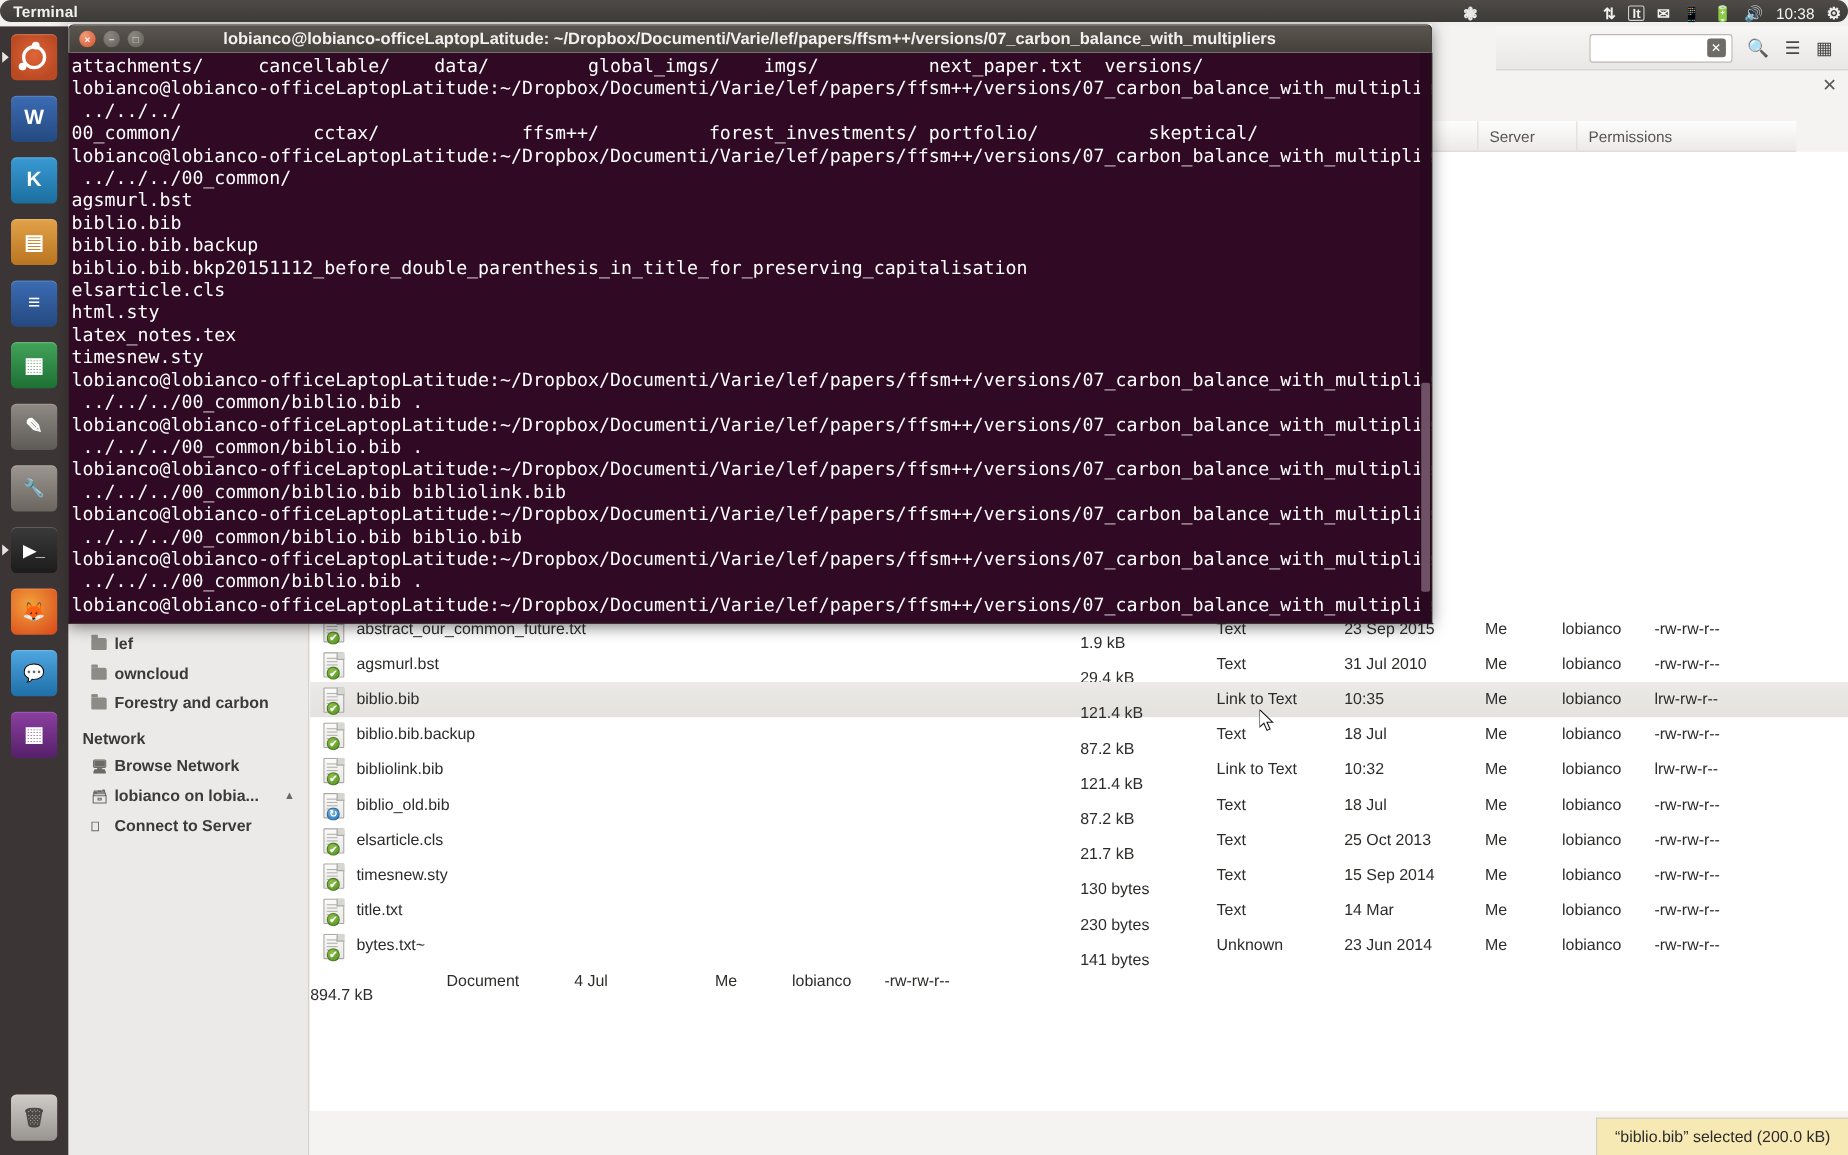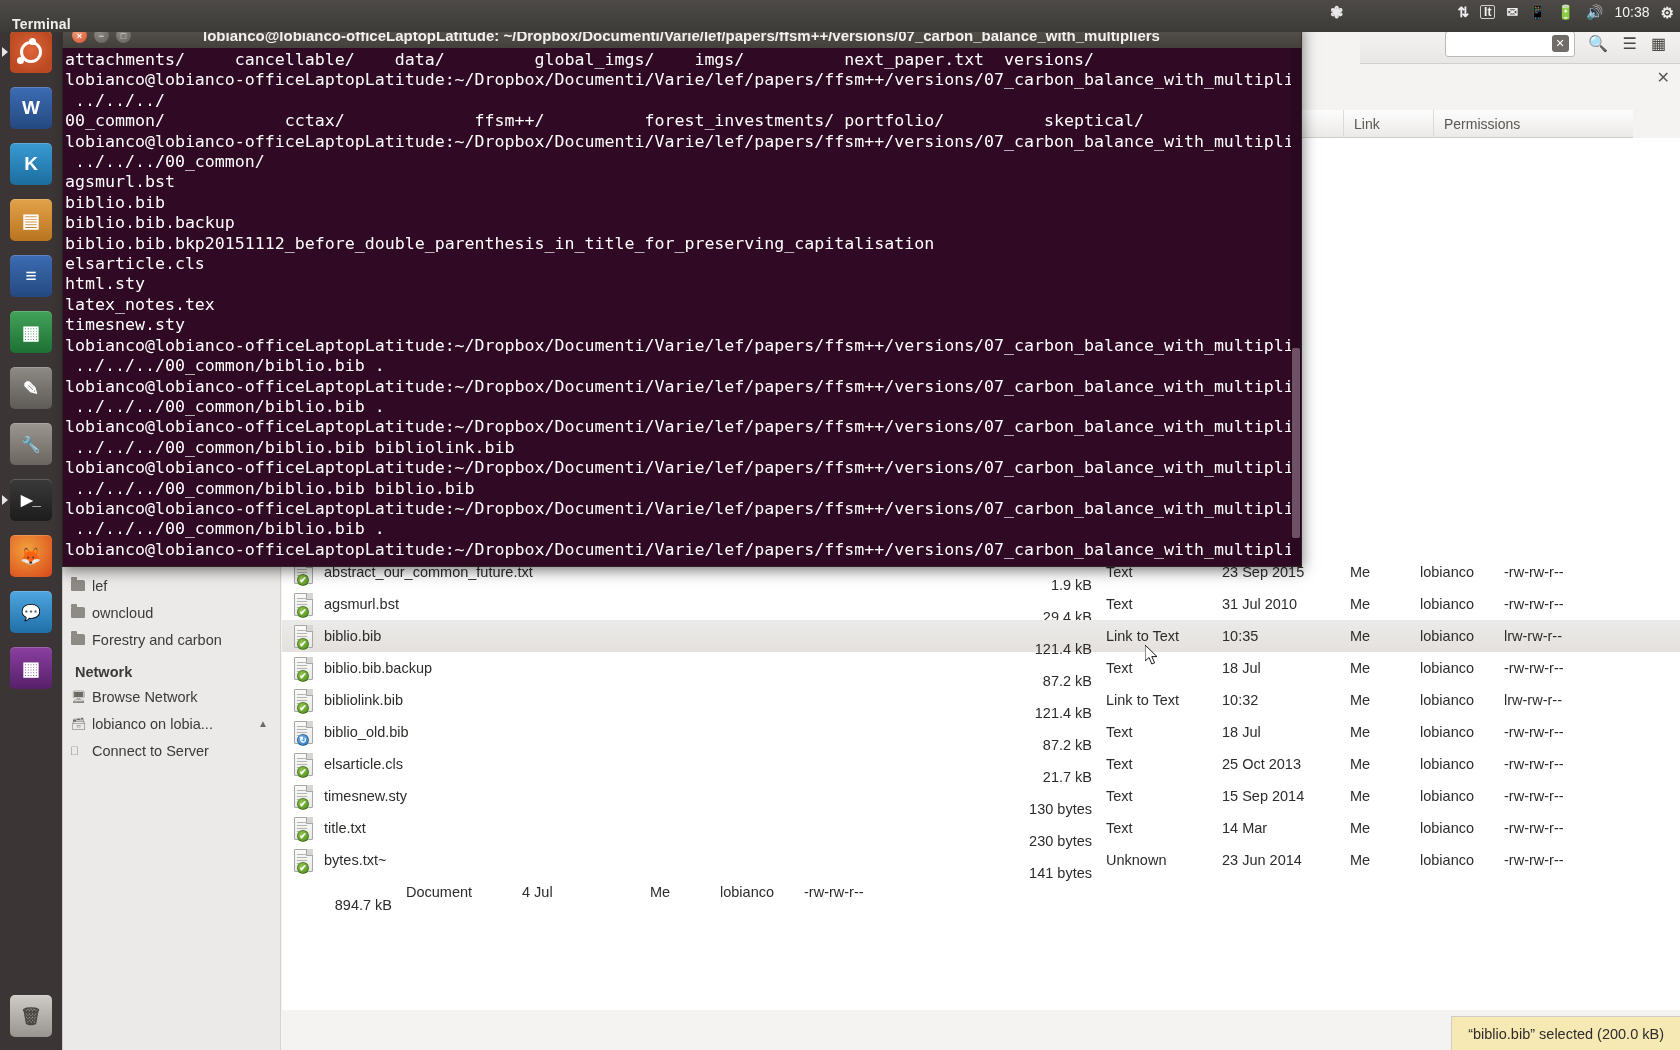--- a/index.html
+++ b/index.html
@@ -6,24 +6,24 @@
   html, body {
     width: 1680px; height: 1050px;
     overflow: hidden;
     font-family: "Liberation Sans", sans-serif;
     background: #f2f1f0;
   }
   #root { position: relative; width: 1680px; height: 1050px; }
 
   
   .top-panel {
-    position: absolute; left: 0; top: 0; width: 1680px; height: 32px;
+    position: absolute; left: 0; top: 0; width: 1680px; height: 20px;
     background: linear-gradient(to bottom, #4e4a47 0%, #3c3b37 100%);
     color: #f2f0ee; font-size: 14px; font-weight: bold;
-    display: flex; align-items: flex-end;
+    display: flex; align-items: center; border-radius: 11px;
   }
   .top-panel .app-name { margin-left: 12px; letter-spacing: .2px; }
   .tray { position: absolute; right: 6px; top: 0; height: 24px; display: flex; align-items: center; gap: 11px; }
   .tray .ic { color: #efefef; font-size: 14px; line-height: 1; display: inline-block; }
   .tray .clock { font-size: 14px; font-weight: normal; color: #f4f4f4; }
   .tray .gear { font-size: 15px; }
   .dropbox-ic { position: absolute; left: 1330px; top: 3px; color: #e8e8e8; font-size: 16px; }
 
   
   .launcher {
@@ -84,21 +84,21 @@
   }
   .col-head .c { padding-left: 10px; border-left: 1px solid #dedad6; height: 28px; display:flex; align-items:center; }
 
   
   .naut-side {
     position: absolute; left: 0; top: 40px; width: 218px; height: 986px;
     background: #eceae8; border-right: 1px solid #d6d2ce;
   }
   .side-item {
     height: 27px; display: flex; align-items: center; gap: 7px;
-    padding-left: 8px; font-size: 14.5px; color: #3c3a38;
+    padding-left: 20px; font-size: 14.5px; color: #3c3a38; font-weight: bold;
   }
   .side-head { height: 30px; display: flex; align-items: flex-end; padding: 0 0 3px 12px;
     font-size: 14.5px; font-weight: bold; color: #3c3a38; }
   .folder-ic { width: 14px; height: 11px; background: #8e8b87; border-radius: 1px 2px 1px 1px; position: relative; flex: none; }
   .folder-ic::before { content:""; position:absolute; top:-3px; left:0; width:6px; height:3px; background:#8e8b87; border-radius:1px 1px 0 0; }
   .net-ic { font-size: 12px; color: #6d6a66; flex: none; width: 14px; }
   .eject-ic { margin-left: auto; margin-right: 12px; font-size: 10px; color: #6d6a66; }
 
   
   .file-list { position: absolute; left: 219px; top: 114px; width: 1399px; height: 872px; background: #fff; }
@@ -119,21 +119,21 @@
     position: absolute; left: 3px; bottom: -2px; width: 12px; height: 12px; border-radius: 50%;
     display: flex; align-items: center; justify-content: center;
     font-size: 9px; color: #fff; font-weight: bold; border: 1px solid rgba(0,0,0,.25);
   }
   .emb.ok { background: radial-gradient(circle at 35% 30%, #8fc24a, #4f8f1e); }
   .emb.sync { background: radial-gradient(circle at 35% 30%, #79b6e8, #2274bb); }
   .pdf-ic { position: relative; width: 19px; height: 23px; flex: none; }
   .pdf-ic .pg { position:absolute; inset:0; background:#fff; border:1px solid #a9a7a3; }
   .pdf-ic .bar { position:absolute; left:2px; right:2px; top:4px; height:9px; background: linear-gradient(to bottom,#5ca33c,#2f6d18); }
 
-  .fsize { width: 120px; text-align: right; padding-right: 10px; margin-top: 26px; }
+  .fsize { width: 120px; padding-right: 10px; margin-top: 26px; }
   .ftype { width: 120px; padding-left: 4px; }
   .fdate { width: 128px; }
   .fowner { width: 70px; }
   .fgroup { width: 84px; }
   .fperm { width: 150px; }
 
   
   .statusbar {
     position: absolute; right: 0; bottom: 0; height: 34px; padding: 0 16px;
     display: flex; align-items: center; font-size: 14.5px; color: #2e2c2a;
@@ -188,21 +188,21 @@
       </div>
       <span class="tb-ic">🔍</span>
       <span class="tb-ic">☰</span>
       <span class="tb-ic">▦</span>
     </div>
 
     <div class="naut-closebar">✕</div>
 
     <div class="col-head">
       <div class="c" style="width:100px">Owner</div>
-      <div class="c" style="width:90px">Link</div>
+      <div class="c" style="width:90px">Server</div>
       <div class="c" style="width:200px">Permissions</div>
     </div>
 
     <div class="naut-side">
       <div style="height:481px"></div>
       <div class="side-item">
         <span class="folder-ic"></span>
         <span>programs</span>
       </div>
       <div class="side-item">

